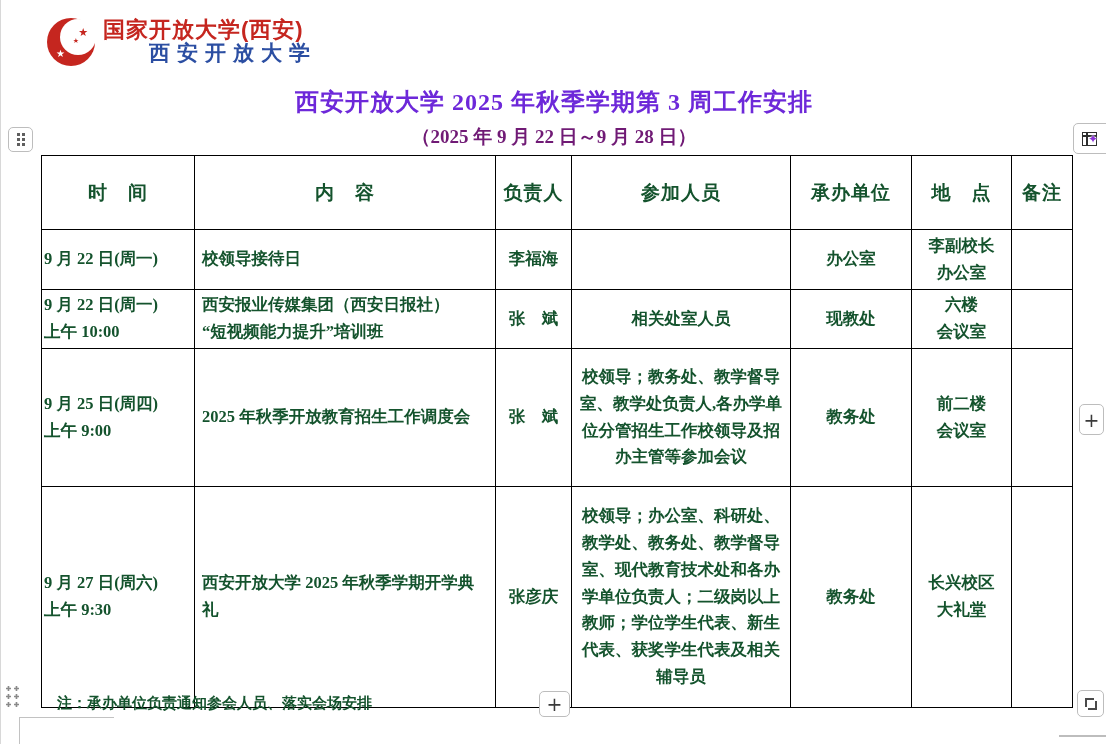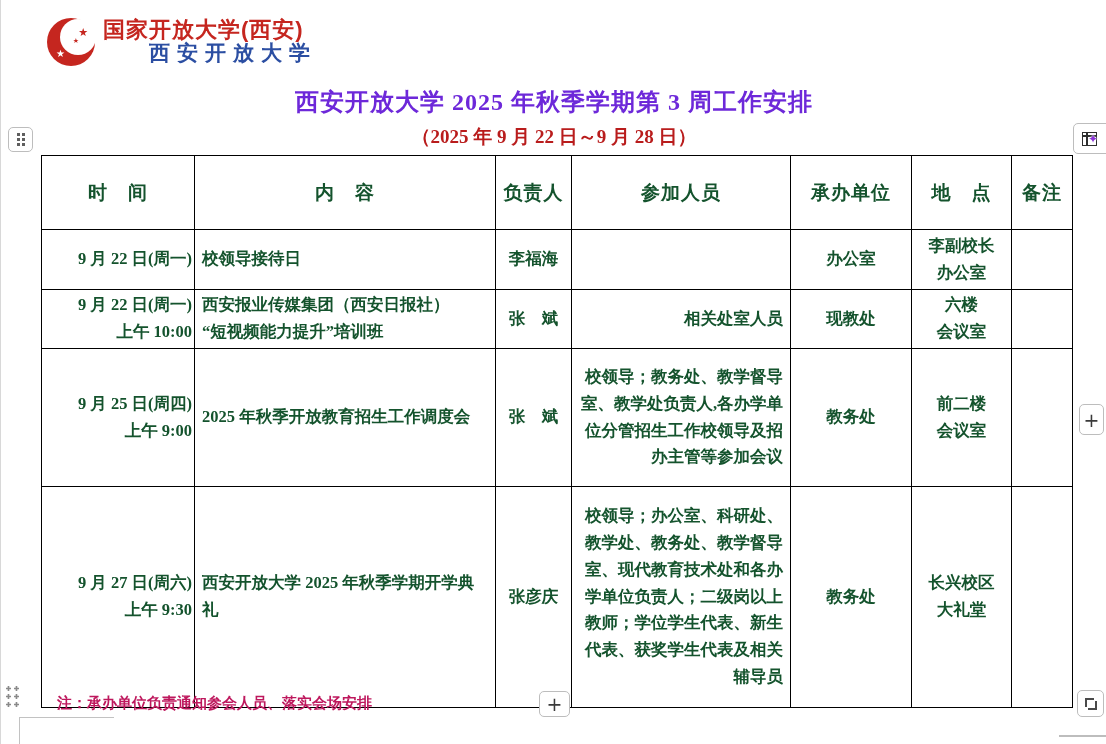--- a/index.html
+++ b/index.html
@@ -17,40 +17,40 @@
   .emblem .star-red{position:absolute;right:7px;top:9px;color:#c5261f;font-size:11px;line-height:1;font-family:"DejaVu Sans",sans-serif;}
   .emblem .star-red2{position:absolute;right:16px;top:20px;color:#c5261f;font-size:7px;line-height:1;font-family:"DejaVu Sans",sans-serif;}
   .emblem .star-white{position:absolute;left:9px;bottom:7px;color:#ffffff;font-size:10px;line-height:1;font-family:"DejaVu Sans",sans-serif;}
   .brand-text{margin-left:8px;padding-top:2px;}
   .brand-line1{color:#c5261f;font-weight:bold;font-size:22px;line-height:20px;font-family:"Liberation Sans","DejaVu Sans",sans-serif;letter-spacing:1px;}
   .brand-line2{color:#2b4ea2;font-weight:bold;font-size:21px;line-height:26px;letter-spacing:7px;font-family:"DejaVu Serif","Liberation Serif",serif;margin-left:46px;}
   
   .doc-title{position:absolute;left:0;right:0;top:86px;text-align:center;
     font-size:24px;font-weight:bold;color:#6d28d9;letter-spacing:1px;}
   .doc-subtitle{position:absolute;left:0;right:0;top:124px;text-align:center;
-    font-size:19px;font-weight:bold;color:#b91c1c;}
+    font-size:19px;font-weight:bold;color:#701a75;}
   
   table.sched{position:absolute;left:40px;top:155px;width:1031px;
     border-collapse:collapse;table-layout:fixed;}
   table.sched th,table.sched td{
     border:1.6px solid #000;font-weight:bold;color:#14532d;
     vertical-align:middle;white-space:pre-line;overflow:hidden;}
   table.sched th{font-size:19px;letter-spacing:1px;height:71px;text-align:center;}
   table.sched td{font-size:16.5px;line-height:1.62;}
   tbody tr:nth-child(1) td{height:55px;}
   tbody tr:nth-child(2) td{height:54px;}
   tbody tr:nth-child(3) td{height:133px;}
   tbody tr:nth-child(4) td{height:216px;}
-  td.col-0{text-align:right;font-size:15.5px;line-height:1.7;padding:0 2px;}
+  td.col-0{text-align:left;font-size:15.5px;line-height:1.7;padding:0 2px;}
   td.col-1{text-align:left;padding:0 7px;}
   td.col-2{text-align:center;}
-  td.col-3{text-align:right;padding:2px 7px;line-height:1.68;}
+  td.col-3{text-align:center;padding:2px 7px;line-height:1.68;}
   td.col-4,td.col-5,td.col-6{text-align:center;line-height:1.7;}
   
-  .footer-note{position:absolute;left:56px;top:694px;font-size:15px;font-weight:bold;color:#be185d;}
+  .footer-note{position:absolute;left:56px;top:694px;font-size:15px;font-weight:bold;color:#14532d;}
   
   .ui-btn{position:absolute;background:#fff;border:1px solid #bdbdbd;border-radius:5px;
     display:flex;align-items:center;justify-content:center;box-sizing:border-box;
     font-family:"DejaVu Sans","Liberation Sans",sans-serif;color:#3a3a3a;}
   .drag-handle-top{left:7px;top:127px;width:25px;height:25px;}
   .dots{display:grid;grid-template-columns:3px 3px;grid-template-rows:3px 3px 3px;gap:2px;}
   .dots i{background:#5f5f5f;width:3px;height:3px;}
   .handle-bottom{position:absolute;left:5px;top:686px;display:grid;
     grid-template-columns:5px 5px;grid-template-rows:5px 5px 5px;gap:3px;}
   .handle-bottom i{background:#8a8a8a;width:5px;height:5px;

